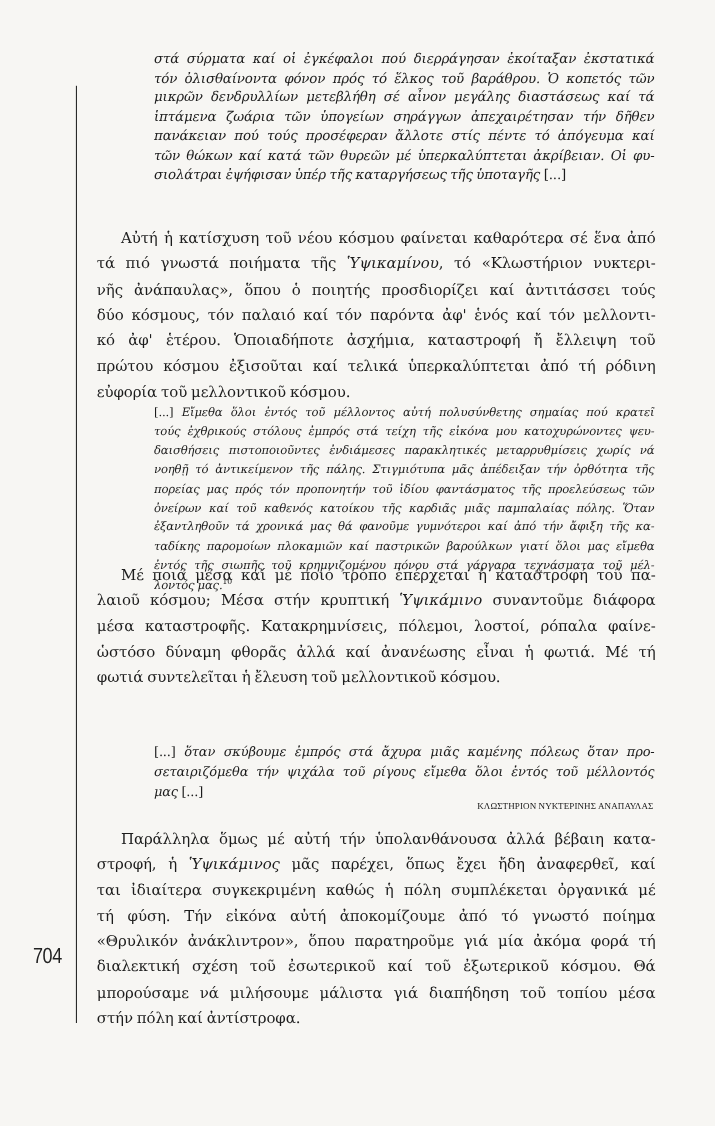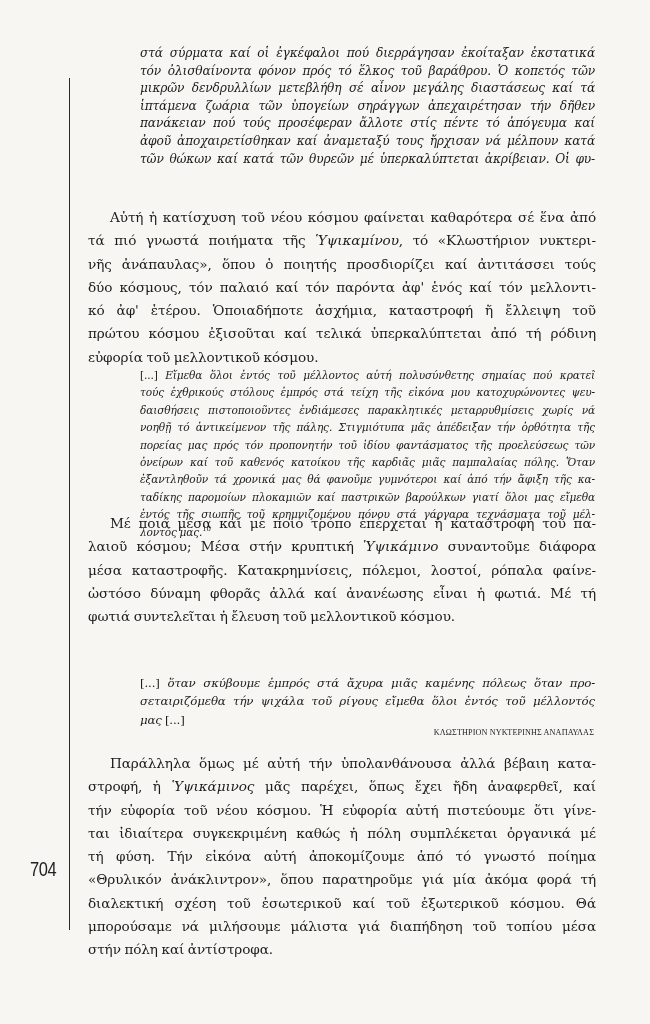--- a/index.html
+++ b/index.html
@@ -116,22 +116,22 @@
 
   <div class="margin-rule"></div>
   <div class="page-number">704</div>
 
   <div class="excerpt-top">
     <span class="line">στά σύρματα καί οἱ ἐγκέφαλοι πού διερράγησαν ἐκοίταξαν ἐκστατικά</span>
     <span class="line">τόν ὀλισθαίνοντα φόνον πρός τό ἕλκος τοῦ βαράθρου. Ὁ κοπετός τῶν</span>
     <span class="line">μικρῶν δενδρυλλίων μετεβλήθη σέ αἶνον μεγάλης διαστάσεως καί τά</span>
     <span class="line">ἱπτάμενα ζωάρια τῶν ὑπογείων σηράγγων ἀπεχαιρέτησαν τήν δῆθεν</span>
     <span class="line">πανάκειαν πού τούς προσέφεραν ἄλλοτε στίς πέντε τό ἀπόγευμα καί</span>
-    <span class="line">ἀφοῦ ἀποχαιρετίσθηκαν καί ἀναμεταξύ τους ἤρχισαν νά μέλπουν κατά</span>
     <span class="line">τῶν θώκων καί κατά τῶν θυρεῶν μέ ὑπερκαλύπτεται ἀκρίβειαν. Οἱ φυ-</span>
+    <span class="line last"><span>σιολάτραι ἐψήφισαν ὑπέρ τῆς καταργήσεως τῆς ὑποταγῆς</span> <span style="font-style:normal">[...]</span></span>
   </div>
 
   <div class="para p1">
     <span class="line indent">Αὐτή ἡ κατίσχυση τοῦ νέου κόσμου φαίνεται καθαρότερα σέ ἕνα ἀπό</span>
     <span class="line"><span>τά πιό γνωστά ποιήματα τῆς </span><em>Ὑψικαμίνου</em><span>, τό «Κλωστήριον νυκτερι-</span></span>
     <span class="line">νῆς ἀνάπαυλας», ὅπου ὁ ποιητής προσδιορίζει καί ἀντιτάσσει τούς</span>
     <span class="line">δύο κόσμους, τόν παλαιό καί τόν παρόντα ἀφ' ἑνός καί τόν μελλοντι-</span>
     <span class="line">κό ἀφ' ἑτέρου. Ὁποιαδήποτε ἀσχήμια, καταστροφή ἤ ἔλλειψη τοῦ</span>
     <span class="line">πρώτου κόσμου ἐξισοῦται καί τελικά ὑπερκαλύπτεται ἀπό τή ρόδινη</span>
     <span class="line last">εὐφορία τοῦ μελλοντικοῦ κόσμου.</span>
@@ -161,21 +161,20 @@
   <div class="quote q2">
     <span class="line"><span class="upright">[...]</span><span> ὅταν σκύβουμε ἐμπρός στά ἄχυρα μιᾶς καμένης πόλεως ὅταν προ-</span></span>
     <span class="line">σεταιριζόμεθα τήν ψιχάλα τοῦ ρίγους εἴμεθα ὅλοι ἐντός τοῦ μέλλοντός</span>
     <span class="line last"><span>μας </span><span class="upright">[...]</span></span>
   </div>
   <div class="attribution">ΚΛΩΣΤΗΡΙΟΝ ΝΥΚΤΕΡΙΝΗΣ ΑΝΑΠΑΥΛΑΣ</div>
 
   <div class="para p3">
     <span class="line indent">Παράλληλα ὅμως μέ αὐτή τήν ὑπολανθάνουσα ἀλλά βέβαιη κατα-</span>
     <span class="line"><span>στροφή, ἡ </span><em>Ὑψικάμινος</em><span> μᾶς παρέχει, ὅπως ἔχει ἤδη ἀναφερθεῖ, καί</span></span>
-    <span class="line">τήν εὐφορία τοῦ νέου κόσμου. Ἡ εὐφορία αὐτή πιστεύουμε ὅτι γίνε-</span>
     <span class="line">ται ἰδιαίτερα συγκεκριμένη καθώς ἡ πόλη συμπλέκεται ὀργανικά μέ</span>
     <span class="line">τή φύση. Τήν εἰκόνα αὐτή ἀποκομίζουμε ἀπό τό γνωστό ποίημα</span>
     <span class="line">«Θρυλικόν ἀνάκλιντρον», ὅπου παρατηροῦμε γιά μία ἀκόμα φορά τή</span>
     <span class="line">διαλεκτική σχέση τοῦ ἐσωτερικοῦ καί τοῦ ἐξωτερικοῦ κόσμου. Θά</span>
     <span class="line">μπορούσαμε νά μιλήσουμε μάλιστα γιά διαπήδηση τοῦ τοπίου μέσα</span>
     <span class="line last">στήν πόλη καί ἀντίστροφα.</span>
   </div>
 
 </div>
 

